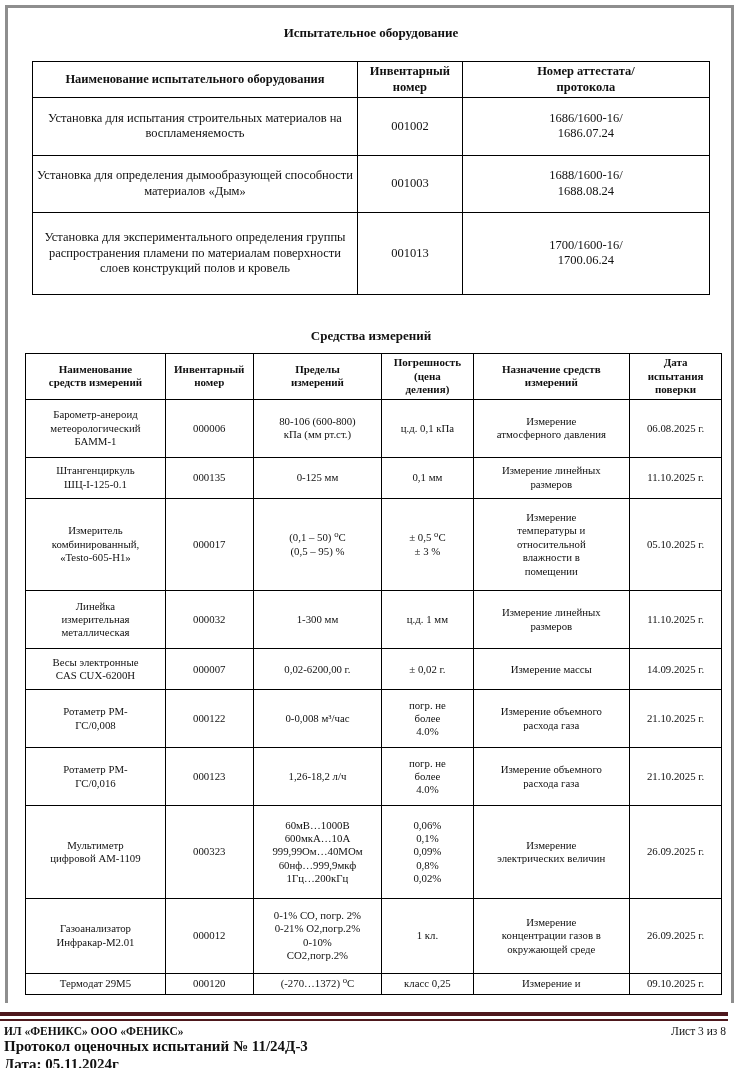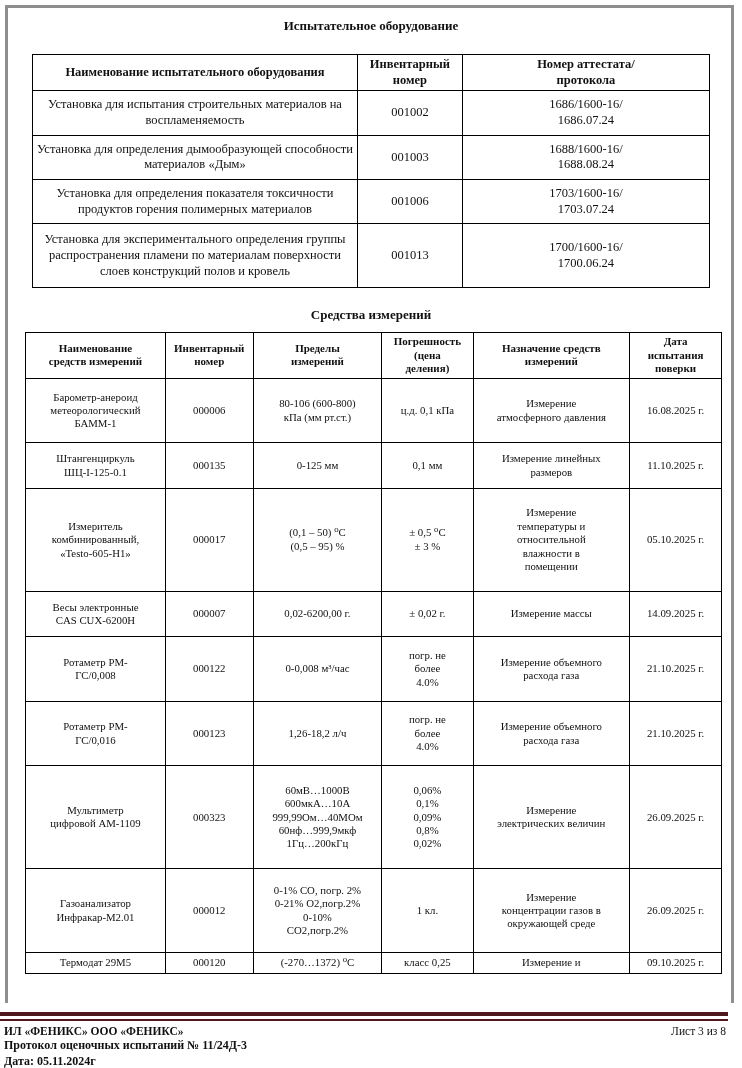--- a/index.html
+++ b/index.html
@@ -9,45 +9,45 @@
     overflow:hidden;
   }
   .frame{
     position:absolute;left:5px;top:5px;width:729px;height:998px;
     border-top:3px solid #8e8e8e;border-left:3px solid #8e8e8e;border-right:3px solid #8e8e8e;
     box-sizing:border-box;pointer-events:none;
   }
   .section-title{
     text-align:center;font-weight:bold;font-size:13px;margin:0;
   }
-  .title-equipment{padding-top:18px;}
+  .title-equipment{padding-top:25px;}
   .title-instruments{padding-top:17px;}
   table{
     border-collapse:collapse;table-layout:fixed;
   }
   th,td{
     border:1px solid #000;text-align:center;vertical-align:middle;
     white-space:pre-line;padding:2px 3px;box-sizing:border-box;
   }
   th{font-weight:bold;}
   .t1{
-    width:678px;margin:20px auto 2px auto;height:234px;font-size:12.5px;line-height:1.25;
+    width:678px;margin:20px auto 16px auto;height:234px;font-size:12.5px;line-height:1.25;
   }
   .t2{
     width:697px;margin:9px 0 0 25px;height:642px;font-size:10.8px;line-height:1.24;
   }
   .t2 th{font-size:11px;}
   .t2 tbody tr:last-child{height:21px;}
   .rule{
     position:absolute;top:1012px;left:0;width:728px;height:3px;background:#fff;
     border-top:4px solid #4e181d;border-bottom:2px solid #4e181d;
   }
   .footer-left{position:absolute;top:1025px;left:4px;}
   .footer-org{font-weight:bold;font-size:11.5px;}
-  .footer-protocol,.footer-date{font-weight:bold;font-size:12px;margin-top:1px;}
+  .footer-protocol,.footer-date{font-weight:bold;font-size:15px;margin-top:1px;}
   .footer-right{position:absolute;top:1025px;right:16px;font-size:11.5px;}
 </style>
 </head>
 <body>
 
 <div class="frame"></div>
 
 <h1 class="section-title title-equipment">Испытательное оборудование</h1>
 
 <table class="t1">
@@ -70,26 +70,20 @@
         <td>Установка для испытания строительных материалов на воспламеняемость</td>
         <td>001002</td>
         <td>1686/1600-16/
 1686.07.24</td>
       </tr>
       <tr>
         <td>Установка для определения дымообразующей способности материалов «Дым»</td>
         <td>001003</td>
         <td>1688/1600-16/
 1688.08.24</td>
-      </tr>
-      <tr>
-        <td>Установка для определения показателя токсичности продуктов горения полимерных материалов</td>
-        <td>001006</td>
-        <td>1703/1600-16/
-1703.07.24</td>
       </tr>
       <tr>
         <td>Установка для экспериментального определения группы распространения пламени по материалам поверхности слоев конструкций полов и кровель</td>
         <td>001013</td>
         <td>1700/1600-16/
 1700.06.24</td>
       </tr>
     </tbody>
   </table>
 
@@ -126,21 +120,21 @@
       <tr>
         <td>Барометр-анероид
 метеорологический
 БАММ-1</td>
         <td>000006</td>
         <td>80-106 (600-800)
 кПа (мм рт.ст.)</td>
         <td>ц.д. 0,1 кПа</td>
         <td>Измерение
 атмосферного давления</td>
-        <td>16.08.2025 г.</td>
+        <td>06.08.2025 г.</td>
       </tr>
       <tr>
         <td>Штангенциркуль
 ШЦ-I-125-0.1</td>
         <td>000135</td>
         <td>0-125 мм</td>
         <td>0,1 мм</td>
         <td>Измерение линейных
 размеров</td>
         <td>11.10.2025 г.</td>
@@ -153,20 +147,31 @@
         <td>(0,1 – 50) ⁰С
 (0,5 – 95) %</td>
         <td>± 0,5 ⁰С
 ± 3 %</td>
         <td>Измерение
 температуры и
 относительной
 влажности в
 помещении</td>
         <td>05.10.2025 г.</td>
+      </tr>
+      <tr>
+        <td>Линейка
+измерительная
+металлическая</td>
+        <td>000032</td>
+        <td>1-300 мм</td>
+        <td>ц.д. 1 мм</td>
+        <td>Измерение линейных
+размеров</td>
+        <td>11.10.2025 г.</td>
       </tr>
       <tr>
         <td>Весы электронные
 CAS CUX-6200H</td>
         <td>000007</td>
         <td>0,02-6200,00 г.</td>
         <td>± 0,02 г.</td>
         <td>Измерение массы</td>
         <td>14.09.2025 г.</td>
       </tr>

